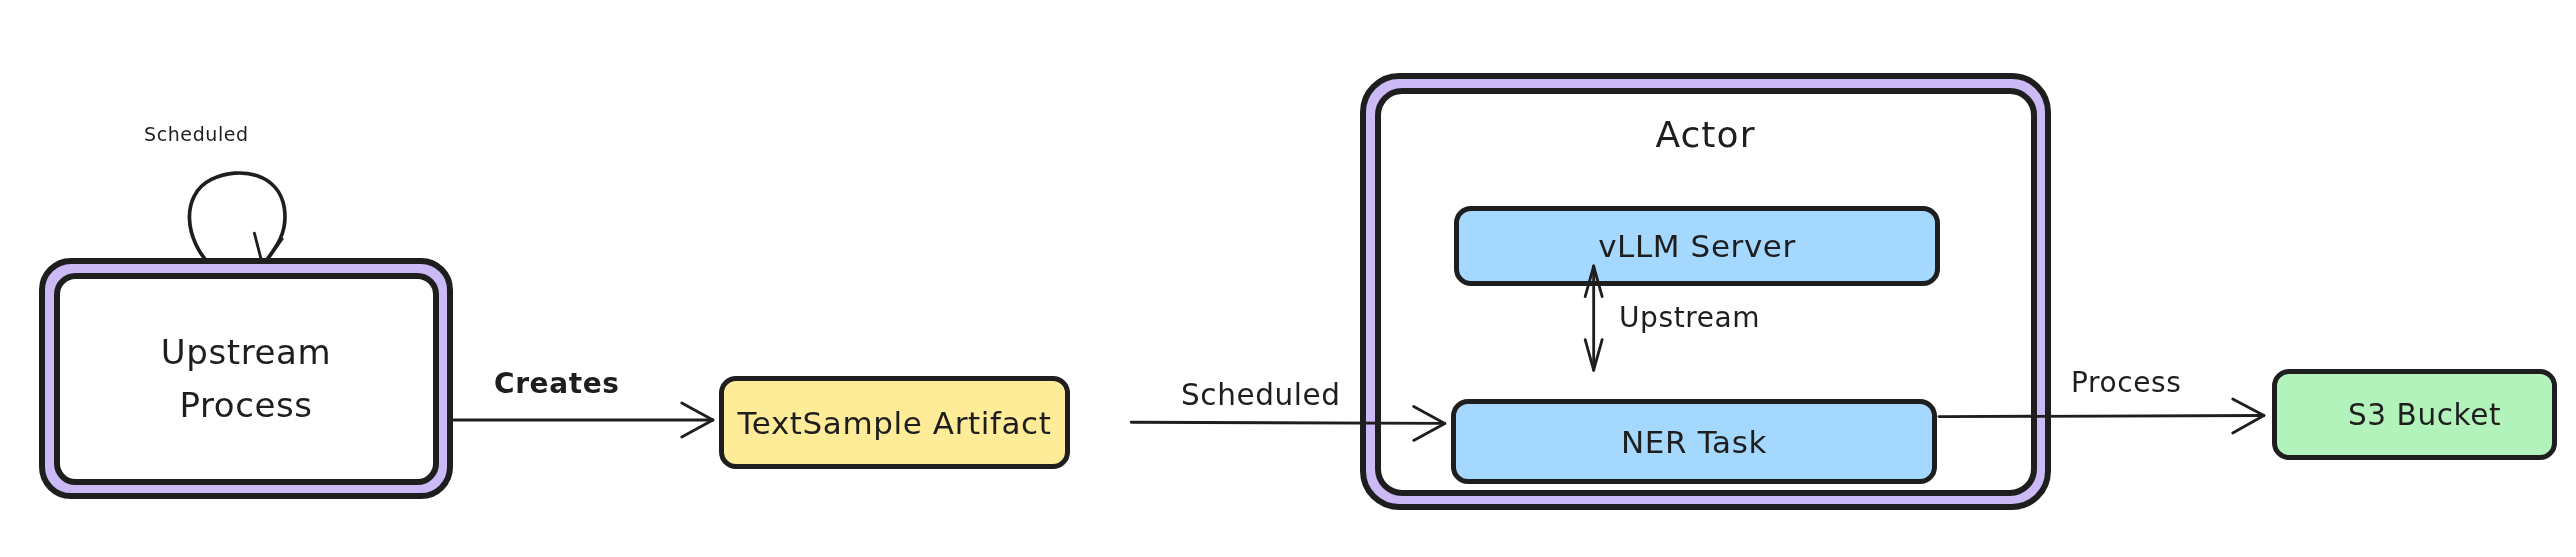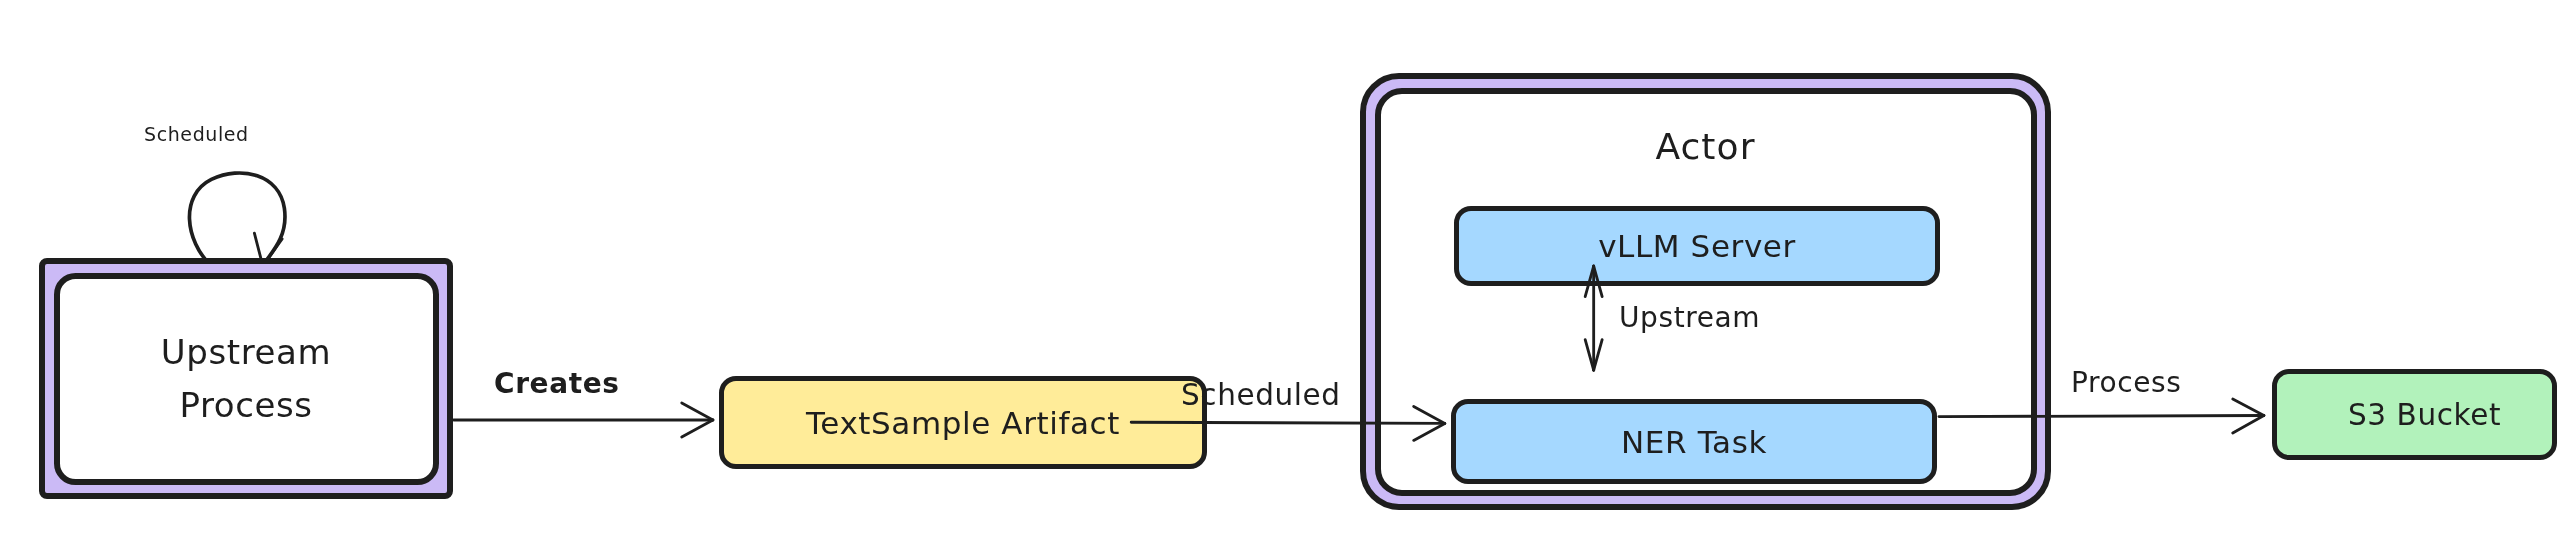--- a/index.html
+++ b/index.html
@@ -28,29 +28,29 @@
   .box.yellow{background:var(--c-yellow);}
   .box.blue{background:var(--c-blue);margin-top:24px;}
   .box.green{background:var(--c-green);padding-left:20px;}
 
   
   .dblbox{position:absolute;z-index:1;border:6.8px solid var(--c-stroke);
           background:var(--c-purple);box-sizing:border-box;padding:8.5px;}
   .dblbox .inner{width:100%;height:100%;border:6.8px solid var(--c-stroke);
                  background:var(--c-canvas);box-sizing:border-box;
                  display:flex;align-items:center;justify-content:center;}
-  .upstream{left:39px;top:258px;width:414px;height:241px;border-radius:8px;}
+  .upstream{left:39px;top:258px;width:414px;height:241px;border-radius:32px;}
   .upstream .inner{border-radius:21.5px;}
   .upstream .inner span{max-width:295px;text-align:center;font-size:34px;line-height:1.55;letter-spacing:0.6px;}
 
   .actor{left:1360px;top:73px;width:691px;height:437px;border-radius:39px;}
   .actor .inner{border-radius:27px;align-items:flex-start;}
-  .actor-title{margin-top:32px;font-size:36px;letter-spacing:1.1px;}
+  .actor-title{margin-top:20px;font-size:36px;letter-spacing:1.1px;}
 
-  .textsample{left:719px;top:376px;width:488px;height:93px;text-align:center;}
+  .textsample{left:719px;top:376px;width:351px;height:93px;text-align:center;}
   .vllm{left:1454px;top:182px;width:486px;height:80px;z-index:2;}
   .ner{left:1451px;top:375px;width:486px;height:85px;z-index:2;}
   .s3{left:2272px;top:369px;width:285px;height:91px;font-size:29.5px;}
 
   
   .edge-label{position:absolute;z-index:4;font-size:28px;letter-spacing:0.6px;white-space:nowrap;}
   .lbl-scheduled{left:144px;top:123px;font-size:19px;}
   .lbl-creates{left:494px;top:367px;font-weight:bold;}
   .lbl-triggers{left:1181px;top:378px;font-size:29.5px;}
   .lbl-langchain{left:1619px;top:301px;}

